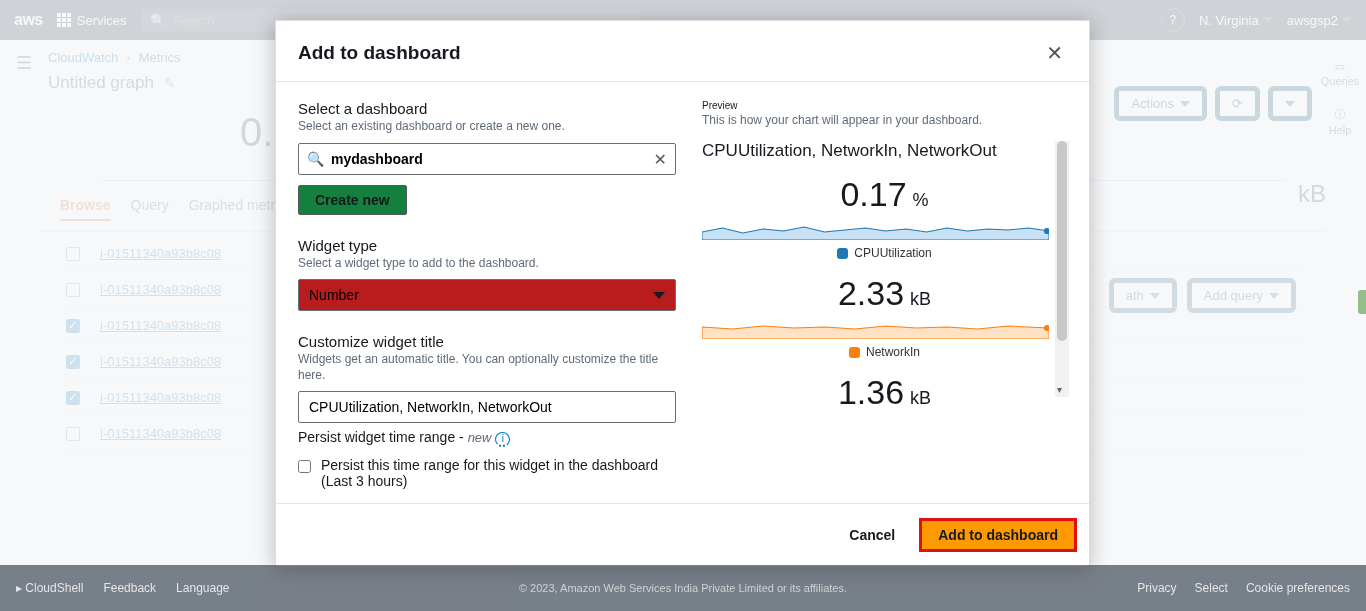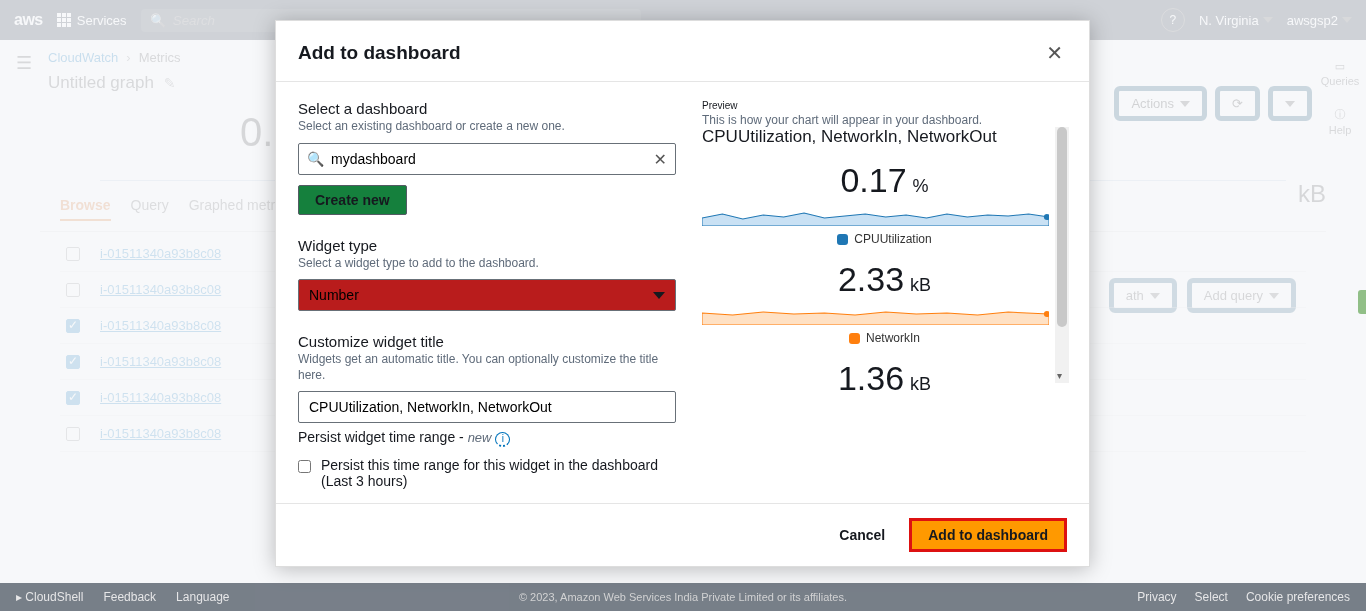--- a/index.html
+++ b/index.html
@@ -46,41 +46,41 @@
 .row-bg .cb.checked { background: #0073bb; border-color: #0073bb; position: relative; }
 .row-bg .cb.checked::after { content: "✓"; color: #fff; position: absolute; top: -2px; left: 1px; font-size: 12px; }
 .row-bg .link { color: #0073bb; text-decoration: underline; }
 
 
 .right-badges { position: absolute; right: 40px; top: 180px; opacity: 0.35; font-size: 24px; color: #333; }
 .side-rail { position: absolute; right: 6px; top: 60px; bottom: 40px; width: 40px; display: flex; flex-direction: column; align-items: center; gap: 20px; opacity: 0.4; font-size: 11px; color: #555; }
 .side-rail .item { display: flex; flex-direction: column; align-items: center; gap: 2px; cursor: pointer; }
 
 
-.footer { position: absolute; bottom: 0; left: 0; right: 0; height: 28px; background: #232f3e; color: #ddd; display: flex; align-items: center; padding: 0 16px; font-size: 12px; gap: 20px; opacity: 0.6; }
+.footer { position: absolute; bottom: 0; left: 0; right: 0; height: 46px; background: #232f3e; color: #ddd; display: flex; align-items: center; padding: 0 16px; font-size: 12px; gap: 20px; opacity: 0.6; }
 .footer .copy { position: absolute; left: 50%; transform: translateX(-50%); color: #bbb; font-size: 11px; }
 .footer .right-links { margin-left: auto; display: flex; gap: 18px; }
 
 
 .overlay { position: absolute; inset: 0; background: rgba(240,242,245,0.55); }
 
 .modal { position: absolute; top: 20px; left: 275px; width: 815px; background: #fff; box-shadow: 0 2px 20px rgba(0,0,0,0.25); border: 1px solid #ddd; }
 .modal-head { padding: 20px 26px 16px 22px; border-bottom: 1px solid #e5e5e5; display: flex; align-items: center; }
 .modal-head h2 { font-size: 19px; font-weight: 700; color: #16191f; }
 .modal-close { margin-left: auto; font-size: 20px; color: #555; cursor: pointer; background: none; border: none; }
 
 .modal-body { display: flex; padding: 18px 22px 14px 22px; gap: 26px; }
 .left-col { flex: 0 0 378px; }
 .right-col { flex: 1; }
 
 .field-label { font-size: 15px; color: #16191f; margin-bottom: 2px; }
 .field-help { font-size: 12px; color: #5f6b7a; margin-bottom: 8px; line-height: 1.3; }
 
 .search-box { position: relative; margin-bottom: 10px; }
-.search-box input { width: 100%; padding: 7px 30px 7px 32px; border: 1px solid #687078; border-radius: 2px; font-size: 14px; }
+.search-box input { width: 100%; padding: 7px 30px 7px 32px; border: 1px solid #687078; border-radius: 2px; font-size: 14px; font-weight: bold; }
 .search-box .sicon { position: absolute; left: 9px; top: 8px; color: #555; font-size: 14px; }
 .search-box .xicon { position: absolute; right: 9px; top: 7px; color: #555; font-size: 16px; cursor: pointer; }
 
 .btn-outline { border: 1px solid #545b64; background: #15803d; padding: 6px 16px; font-size: 14px; font-weight: 600; color: #16191f; border-radius: 2px; cursor: pointer; }
 
 .section-gap { margin-top: 22px; }
 
 .select-box { border: 1px solid #687078; border-radius: 2px; padding: 7px 10px; font-size: 14px; display: flex; align-items: center; justify-content: space-between; cursor: pointer; background: #b91c1c; }
 .select-box .tri { border-left: 6px solid transparent; border-right: 6px solid transparent; border-top: 7px solid #16191f; }
 
@@ -88,36 +88,36 @@
 
 .persist-row { margin-top: 6px; font-size: 14px; color: #16191f; }
 .persist-row .new { font-style: italic; color: #5f6b7a; font-size: 13px; }
 .info-i { display: inline-flex; width: 15px; height: 15px; border: 1px solid #0073bb; border-radius: 50%; color: #0073bb; font-size: 10px; align-items: center; justify-content: center; border-bottom: 2px dotted #0073bb; }
 
 .checkbox-row { display: flex; align-items: flex-start; gap: 10px; margin-top: 10px; font-size: 14px; color: #16191f; }
 .checkbox-row input { width: 15px; height: 15px; margin-top: 2px; }
 
 
 .preview-title { font-size: 10px; color: #16191f; margin-bottom: 2px; }
-.preview-help { font-size: 12px; color: #5f6b7a; }
+.preview-help { font-size: 12px; color: #5f6b7a; margin-bottom: 14px; }
 .preview-box { position: relative; }
 .preview-box .scrollbar { position: absolute; right: -2px; top: 0; width: 14px; height: 256px; background: #f1f1f1; }
 .preview-box .scrollbar .thumb { position: absolute; left: 2px; right: 2px; top: 0; height: 200px; background: #c8c8c8; border-radius: 5px; }
 .preview-box .scrollbar .down-arrow { position: absolute; bottom: 2px; left: 2px; font-size: 10px; color: #666; }
 
 .chart-title { font-size: 17px; color: #16191f; margin-bottom: 14px; padding-right: 18px; }
 .widget { text-align: center; margin-bottom: 14px; }
 .widget .value { font-size: 34px; color: #16191f; display: inline-flex; align-items: baseline; gap: 6px; }
 .widget .unit { font-size: 18px; color: #16191f; }
 .spark { height: 22px; margin: 4px 18px 6px 0; position: relative; }
 .spark svg { width: 100%; height: 100%; }
 .legend { font-size: 12px; color: #333; display: flex; align-items: center; justify-content: center; gap: 6px; }
 .legend .sq { width: 11px; height: 11px; border-radius: 3px; }
 
-.modal-foot { border-top: 1px solid #e5e5e5; padding: 14px 22px; display: flex; justify-content: flex-end; gap: 14px; align-items: center; }
+.modal-foot { border-top: 1px solid #e5e5e5; padding: 14px 12px; display: flex; justify-content: flex-end; gap: 14px; align-items: center; }
 .btn-cancel { background: none; border: none; font-size: 14px; color: #16191f; font-weight: 600; cursor: pointer; padding: 8px 10px; }
 .btn-primary { background: #ff9900; border: 3px solid #d11; padding: 6px 16px; font-size: 14px; font-weight: 700; color: #16191f; cursor: pointer; }
 
 
 .top-actions { position: absolute; top: 86px; right: 54px; display: flex; gap: 8px; opacity: 0.4; }
 .query-row-bg { position: absolute; top: 278px; right: 70px; display: flex; gap: 10px; opacity: 0.35; }
 
 
 .green-tab { position: absolute; right: 0; top: 290px; width: 8px; height: 24px; background: #1d8102; border-radius: 3px 0 0 3px; }
 </style>

